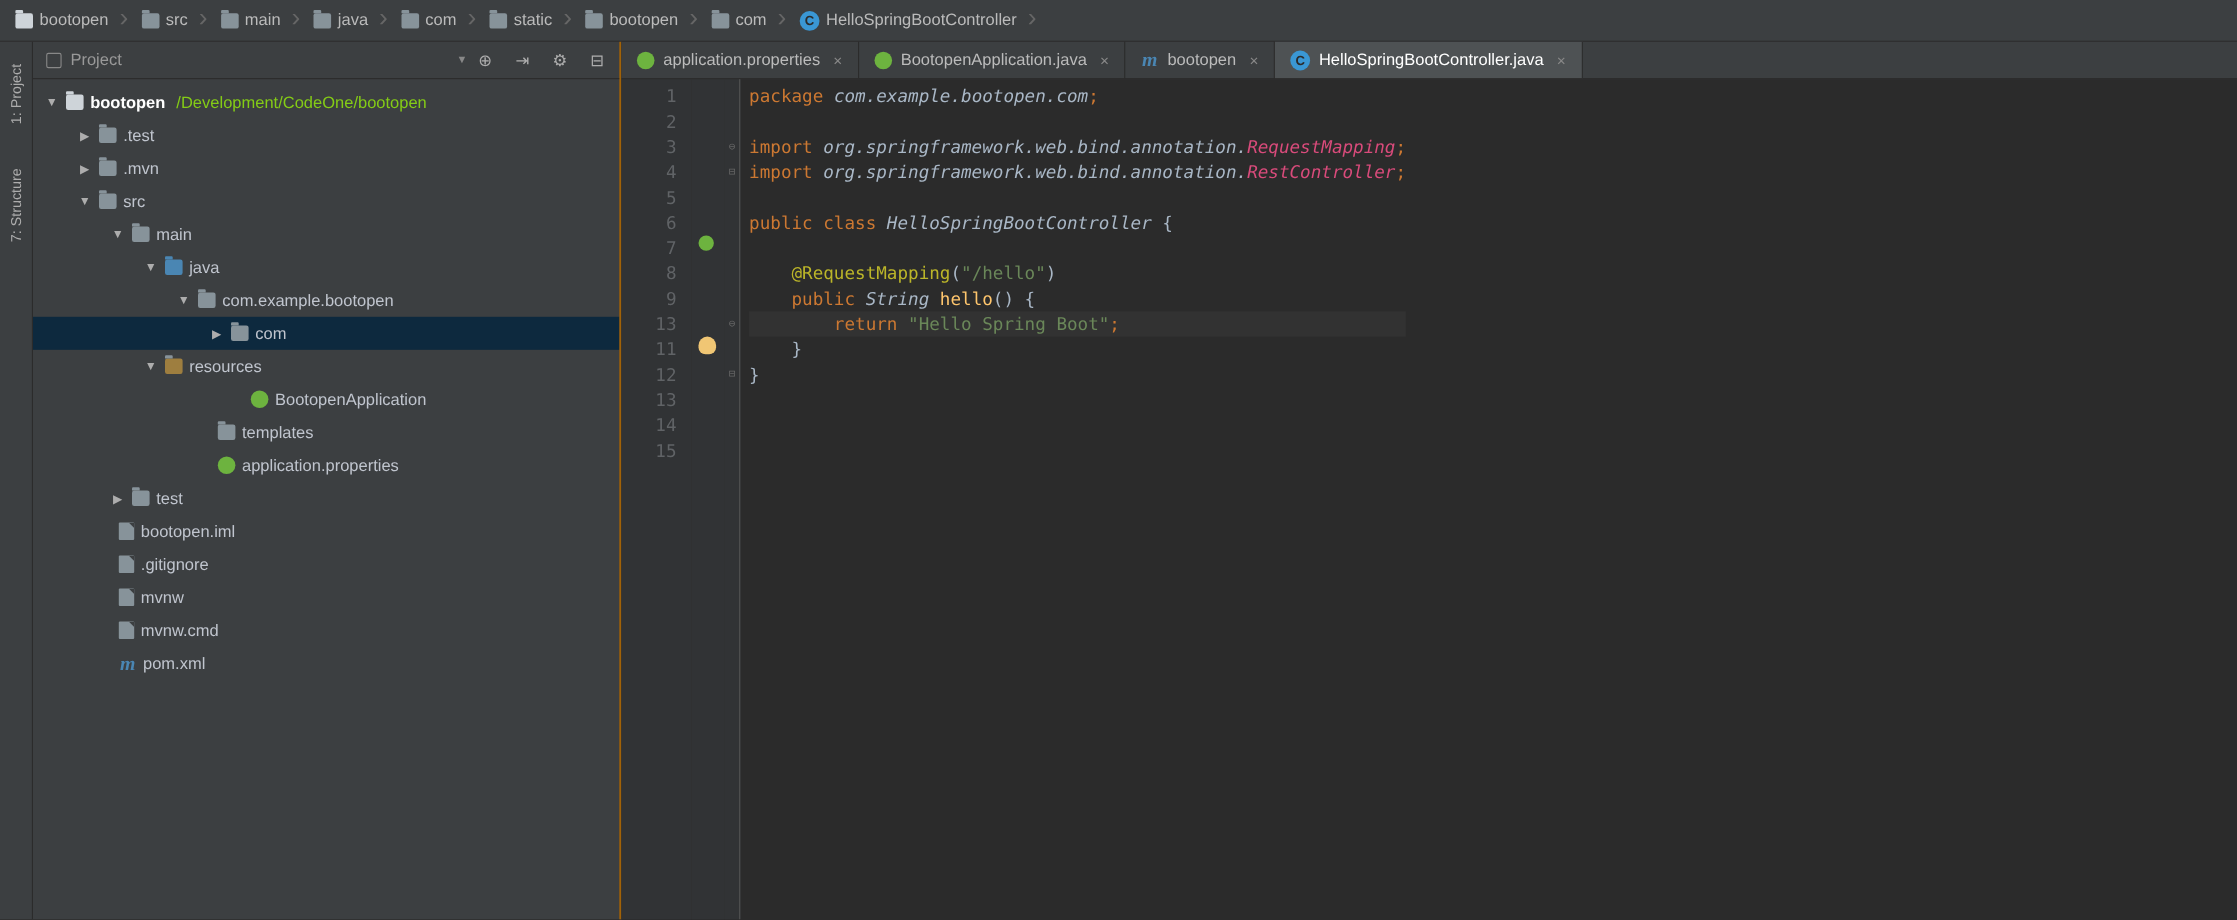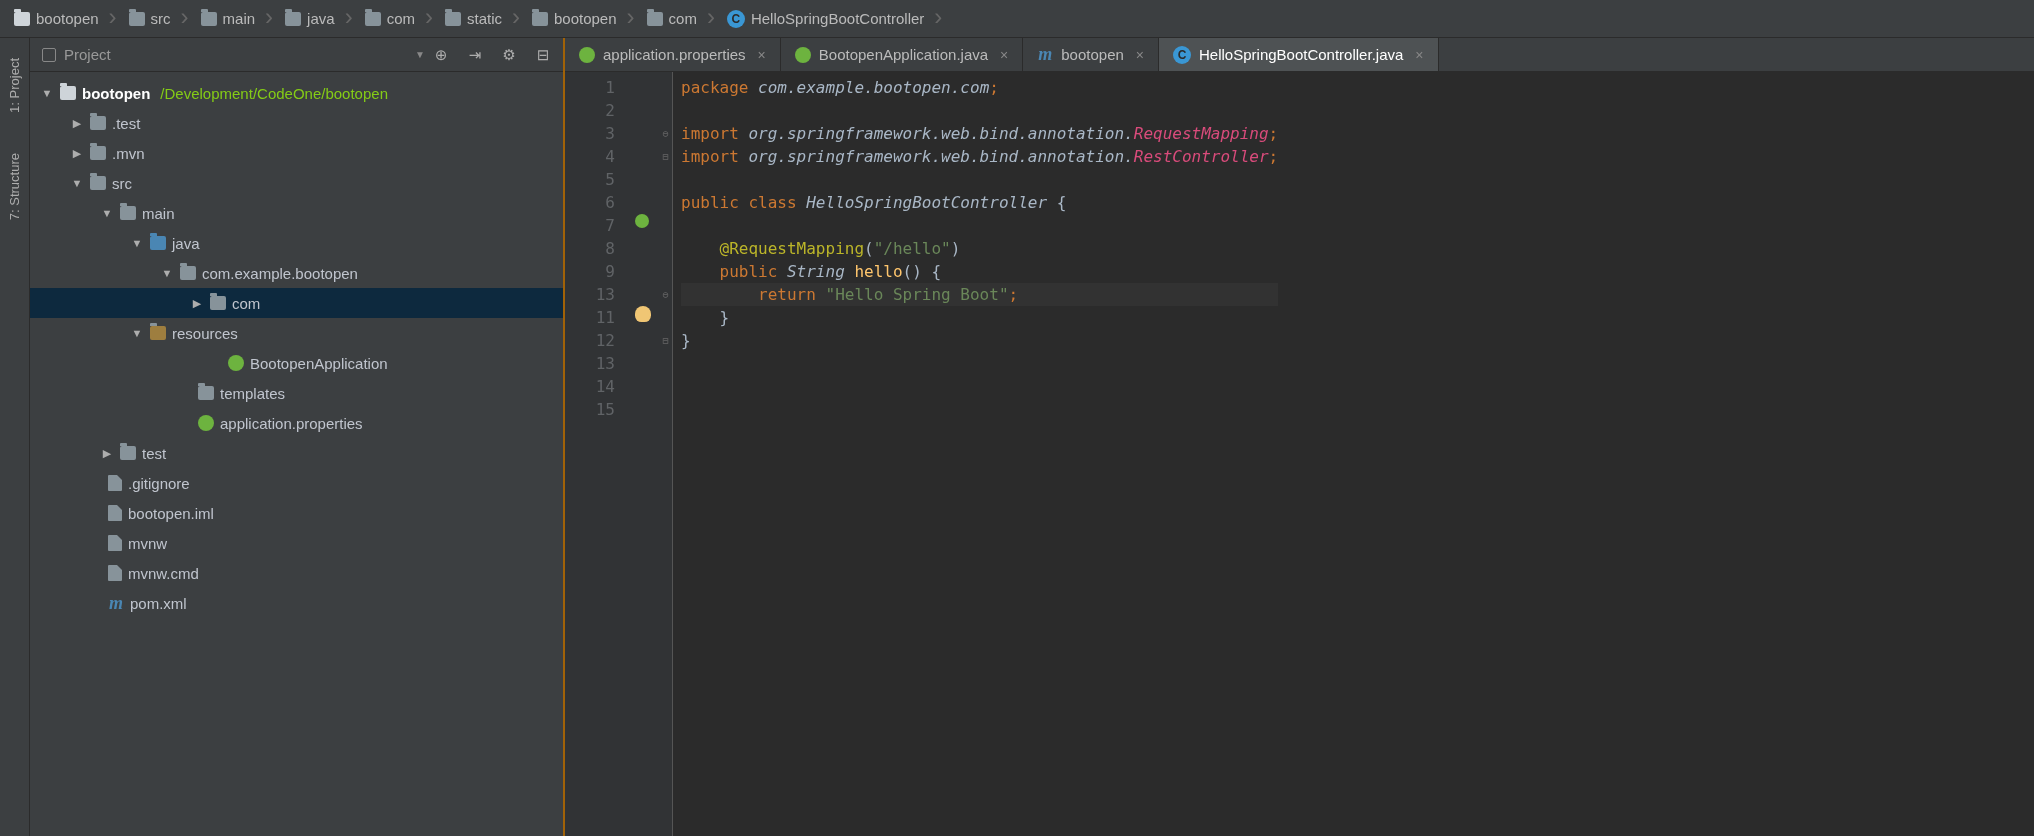--- a/index.html
+++ b/index.html
@@ -416,26 +416,26 @@
           <span class="lbl">application.properties</span>
         </div>
       <div class="tree-row" style="padding-left:70px">
           <span class="arrow right"></span>
           <span class="folder-icon"></span>
           <span class="lbl">test</span>
         </div>
       <div class="tree-row" style="padding-left:58px">
           <span class="arrow none"></span>
           <span class="file-icon"></span>
+          <span class="lbl">bootopen.iml</span>
+        </div>
+      <div class="tree-row" style="padding-left:58px">
+          <span class="arrow none"></span>
+          <span class="file-icon"></span>
           <span class="lbl">.gitignore</span>
-        </div>
-      <div class="tree-row" style="padding-left:58px">
-          <span class="arrow none"></span>
-          <span class="file-icon"></span>
-          <span class="lbl">bootopen.iml</span>
         </div>
       <div class="tree-row" style="padding-left:58px">
           <span class="arrow none"></span>
           <span class="file-icon"></span>
           <span class="lbl">mvnw</span>
         </div>
       <div class="tree-row" style="padding-left:58px">
           <span class="arrow none"></span>
           <span class="file-icon"></span>
           <span class="lbl">mvnw.cmd</span>

